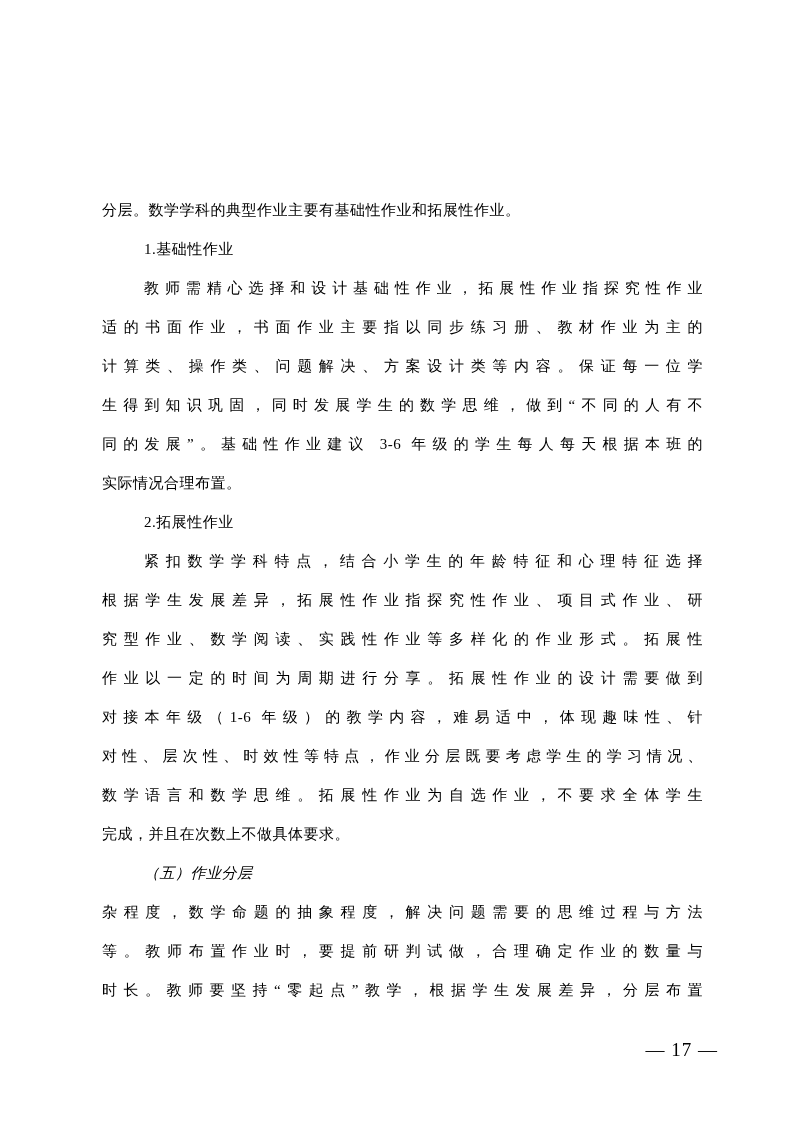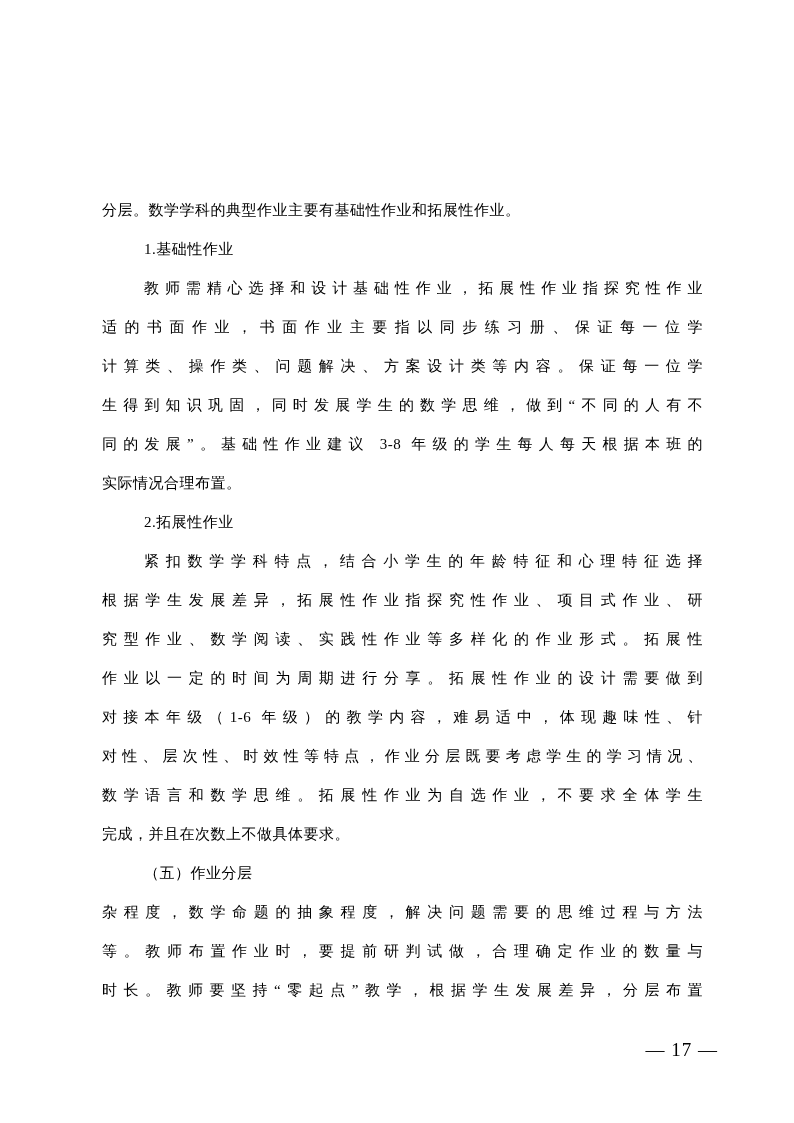--- a/index.html
+++ b/index.html
@@ -38,20 +38,21 @@
     text-align: justify;
     text-align-last: justify;
     -moz-text-align-last: justify;
   }
   
   .line.ind {
     text-indent: 42px;
   }
   
   .line.kai {
+    font-style: italic;
   }
   .footer {
     position: absolute;
     top: 1038px;
     right: 76px;
     font-size: 19px;
     line-height: 24px;
     letter-spacing: 1px;
     color: #000000;
     margin-left: 41px;
@@ -59,24 +60,24 @@
 </style>
 </head>
 <body>
 
 <div class="page">
 
   <div class="text-block">
     <div class="line">分层。数学学科的典型作业主要有基础性作业和拓展性作业。</div>
     <div class="line ind">1.基础性作业</div>
     <div class="line ind j">教师需精心选择和设计基础性作业，拓展性作业指探究性作业</div>
-    <div class="line j">适的书面作业，书面作业主要指以同步练习册、保证每一位学</div>
+    <div class="line j">适的书面作业，书面作业主要指以同步练习册、教材作业为主的</div>
     <div class="line j">计算类、操作类、问题解决、方案设计类等内容。保证每一位学</div>
     <div class="line j">生得到知识巩固，同时发展学生的数学思维，做到“不同的人有不</div>
-    <div class="line j">同的发展”。基础性作业建议 3-8 年级的学生每人每天根据本班的</div>
+    <div class="line j">同的发展”。基础性作业建议 3-6 年级的学生每人每天根据本班的</div>
     <div class="line">实际情况合理布置。</div>
     <div class="line ind">2.拓展性作业</div>
     <div class="line ind j">紧扣数学学科特点，结合小学生的年龄特征和心理特征选择</div>
     <div class="line j">根据学生发展差异，拓展性作业指探究性作业、项目式作业、研</div>
     <div class="line j">究型作业、数学阅读、实践性作业等多样化的作业形式。拓展性</div>
     <div class="line j">作业以一定的时间为周期进行分享。拓展性作业的设计需要做到</div>
     <div class="line j">对接本年级（1-6 年级）的教学内容，难易适中，体现趣味性、针</div>
     <div class="line j">对性、层次性、时效性等特点，作业分层既要考虑学生的学习情况、</div>
     <div class="line j">数学语言和数学思维。拓展性作业为自选作业，不要求全体学生</div>
     <div class="line">完成，并且在次数上不做具体要求。</div>

